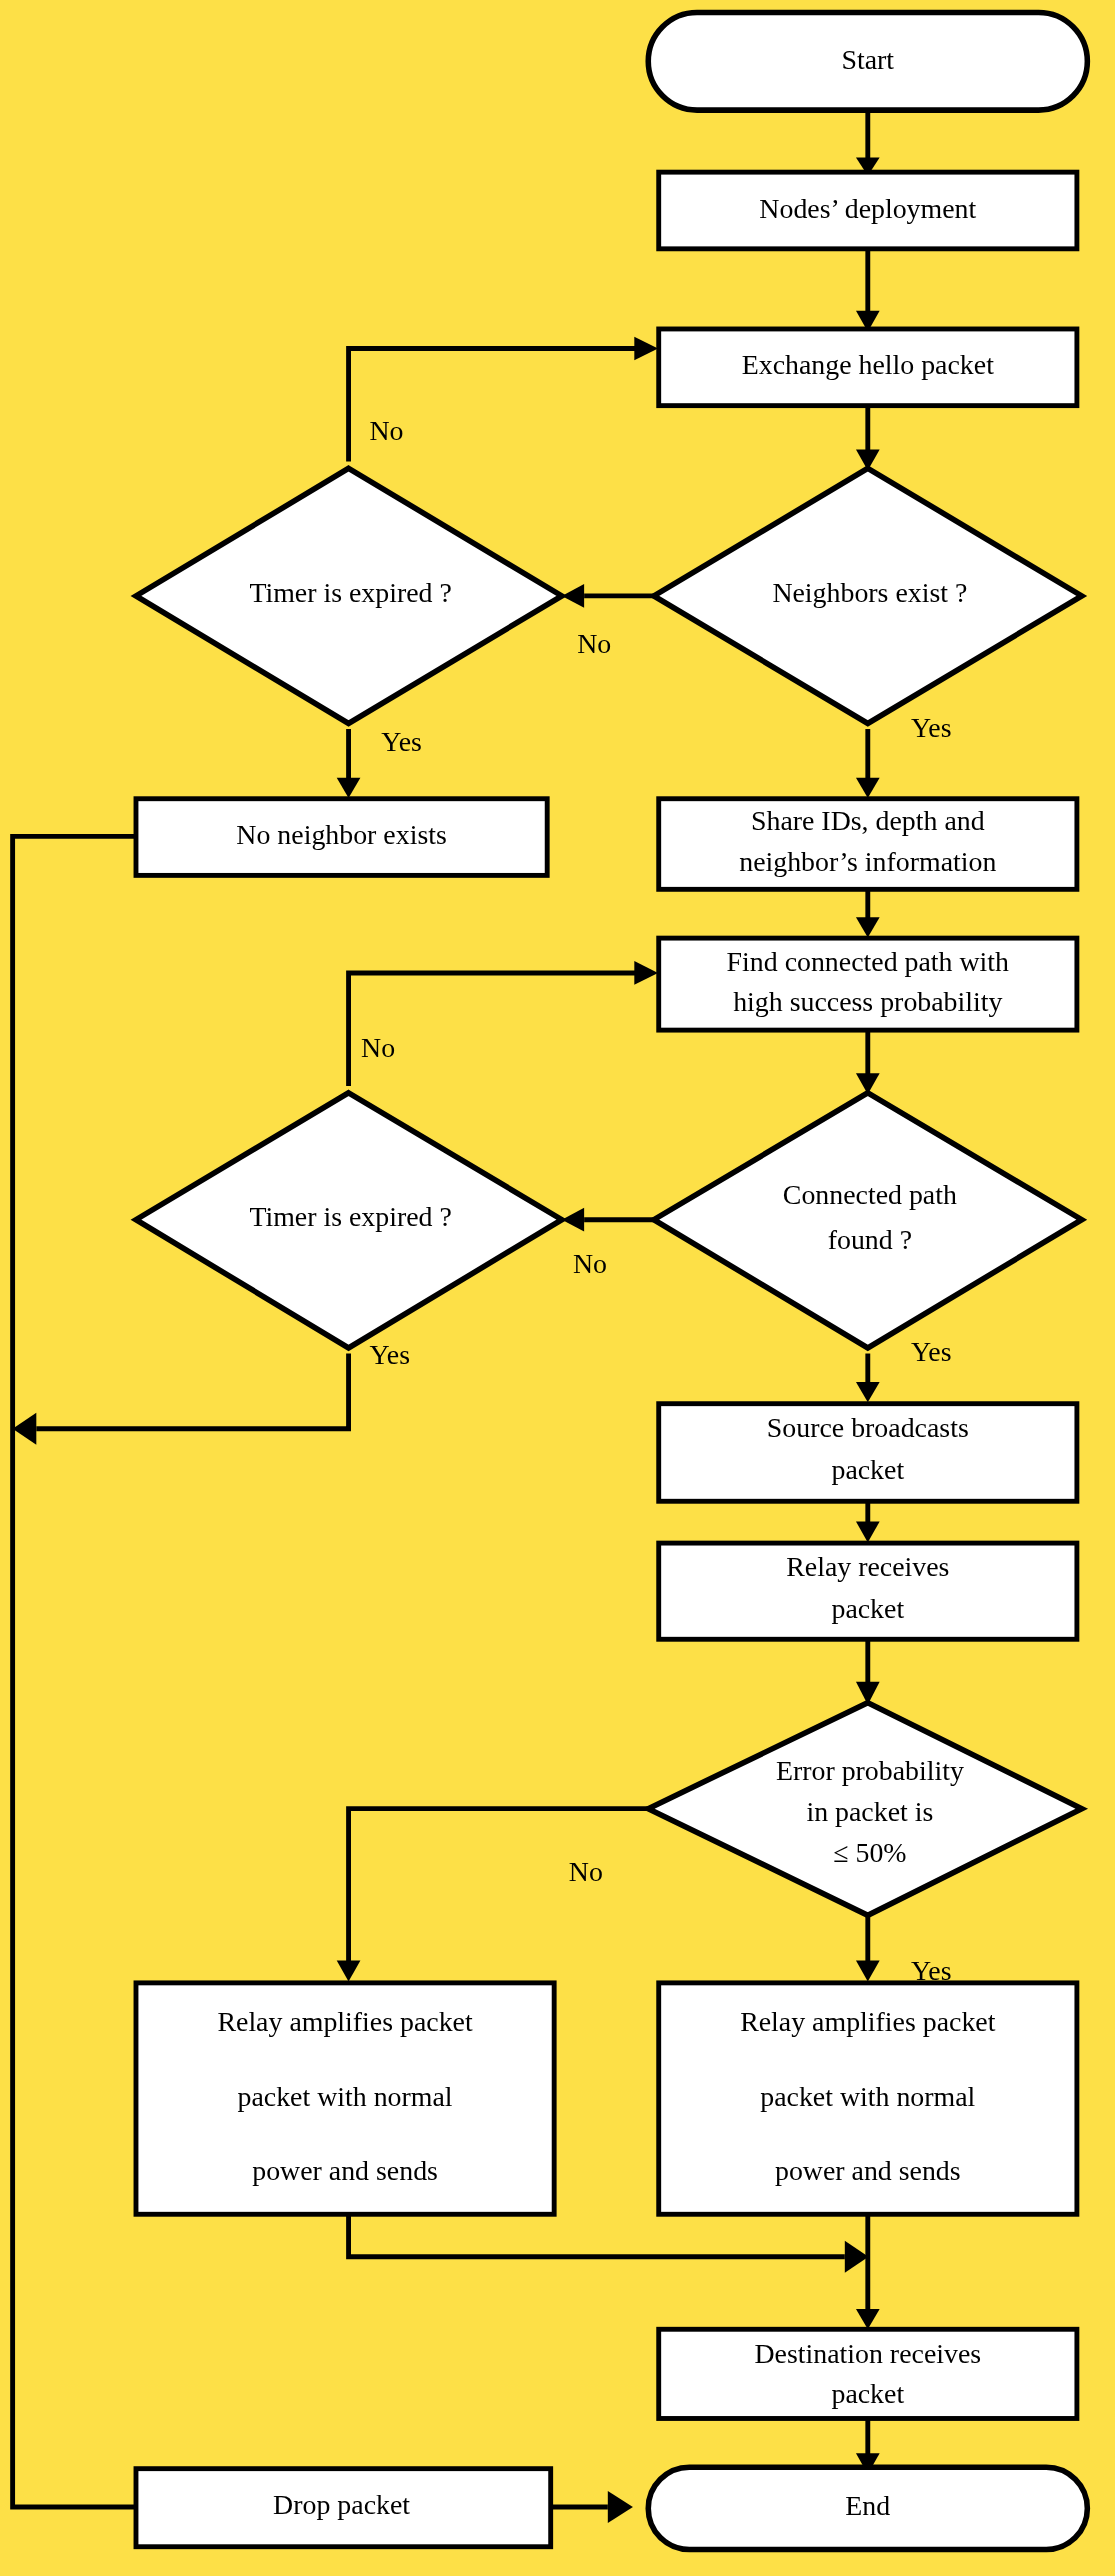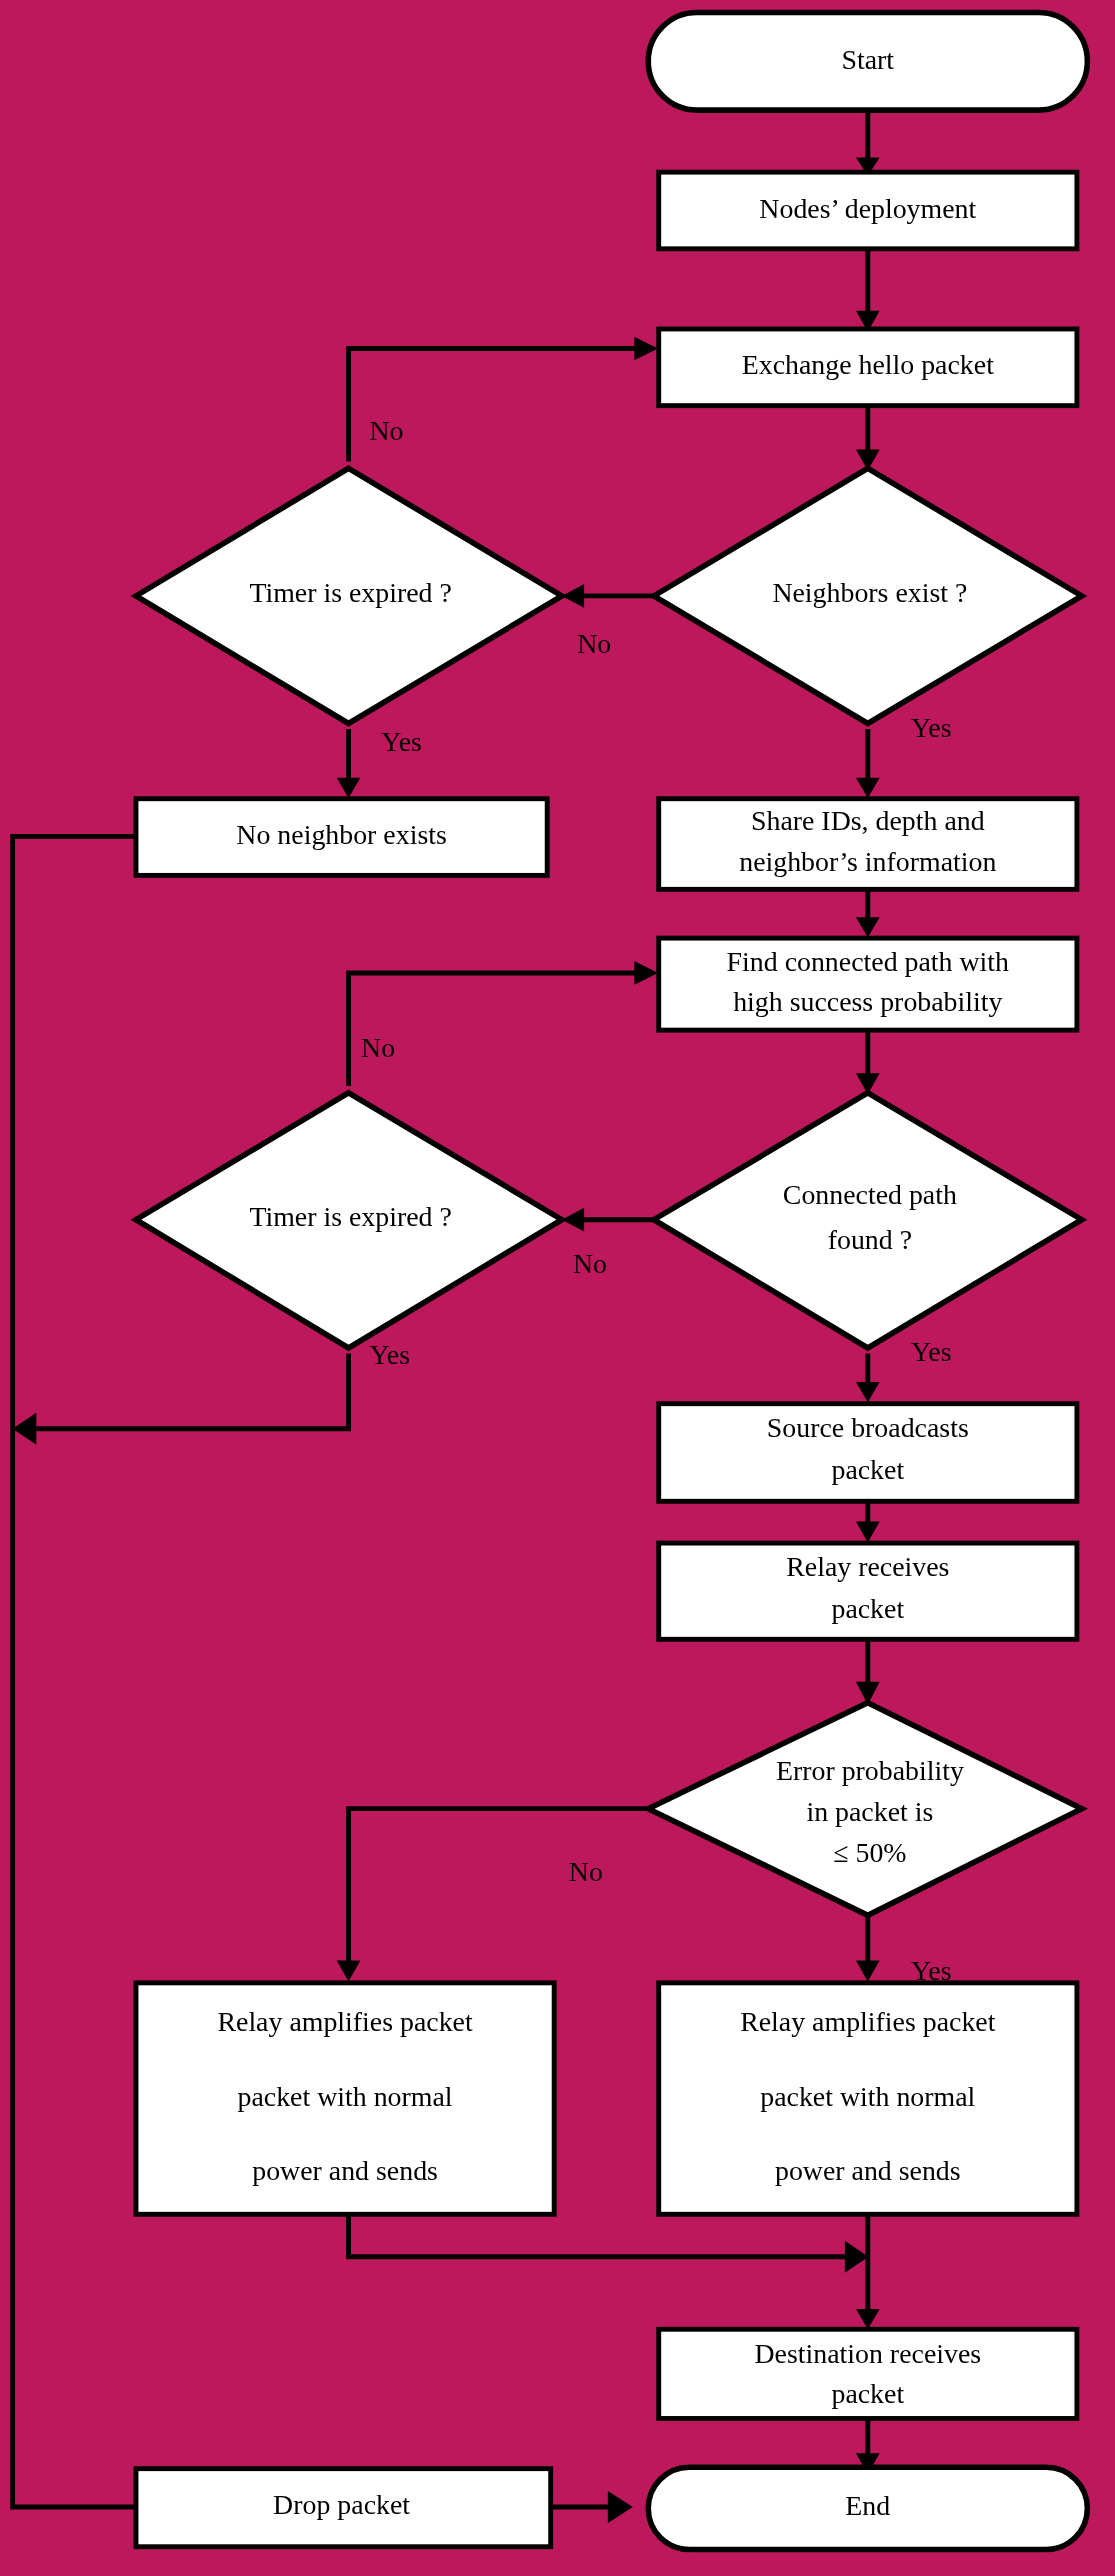--- a/index.html
+++ b/index.html
@@ -1,17 +1,17 @@
 <!DOCTYPE html>
 <html style="font-size:11px"><head>
 <meta charset="utf-8">
 <style>
   html,body{margin:0;padding:0;background:#ffffff;}
   body{font-family:"Liberation Serif","DejaVu Serif",serif;}
-  #stage{position:relative;width:1116px;height:2576px;background:#be185d;overflow:hidden;}
+  #stage{position:relative;width:1116px;height:2576px;background:#fde047;overflow:hidden;}
   svg#flow{position:absolute;left:0;top:0;width:1116px;height:2576px;display:block;}
   .shape{fill:#ffffff;stroke:#000000;stroke-width:7;stroke-linejoin:miter;}
   .diamond{fill:#ffffff;stroke:#000000;stroke-width:8;stroke-linejoin:miter;}
   .term{fill:#ffffff;stroke:#000000;stroke-width:8;}
   .conn{stroke:#000000;stroke-width:7;fill:none;stroke-linecap:butt;}
   .arrowhead{fill:#000000;stroke:none;}
   text{font-family:"Liberation Serif","DejaVu Serif",serif;fill:#000000;}
   .node-text{font-size:40px;text-anchor:middle;dominant-baseline:middle;}
   .edge-label{font-size:40px;text-anchor:start;dominant-baseline:middle;}
 </style>

